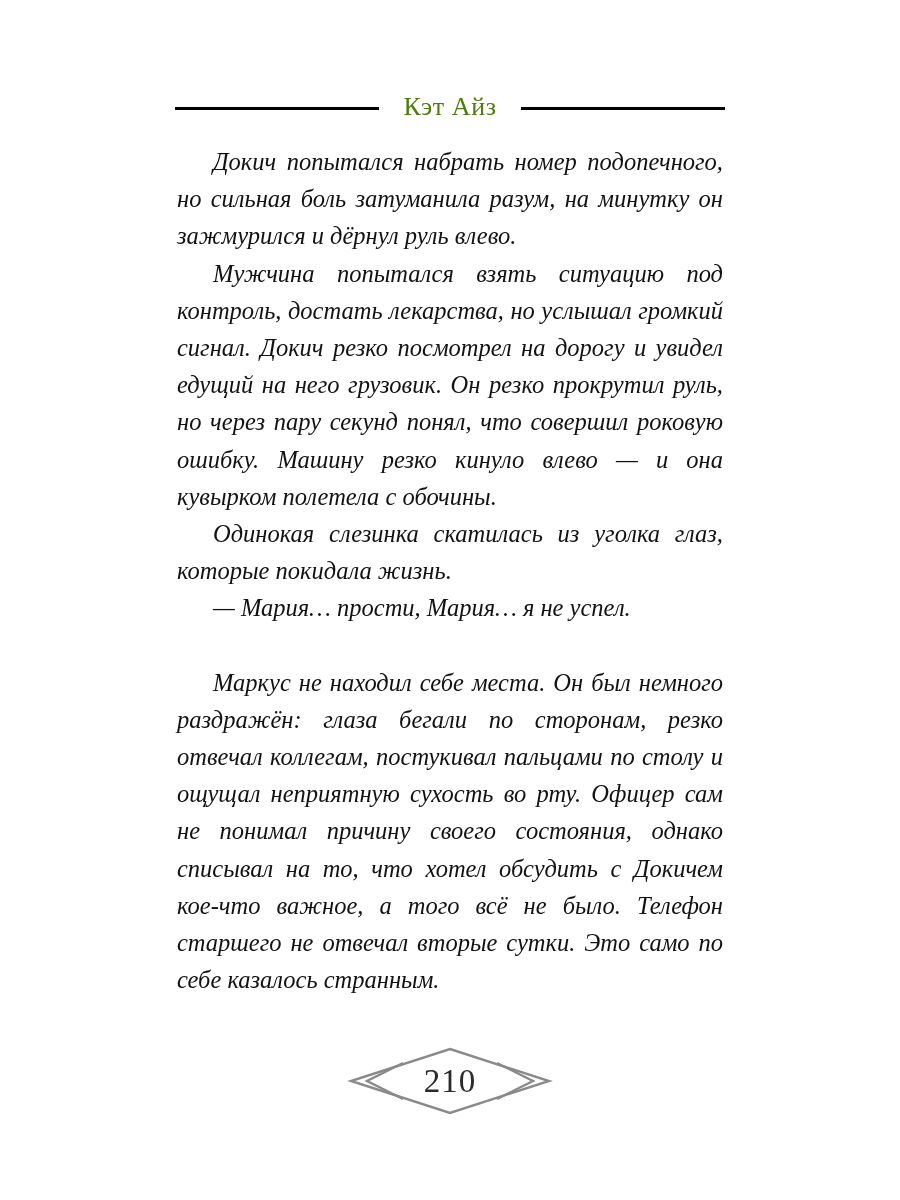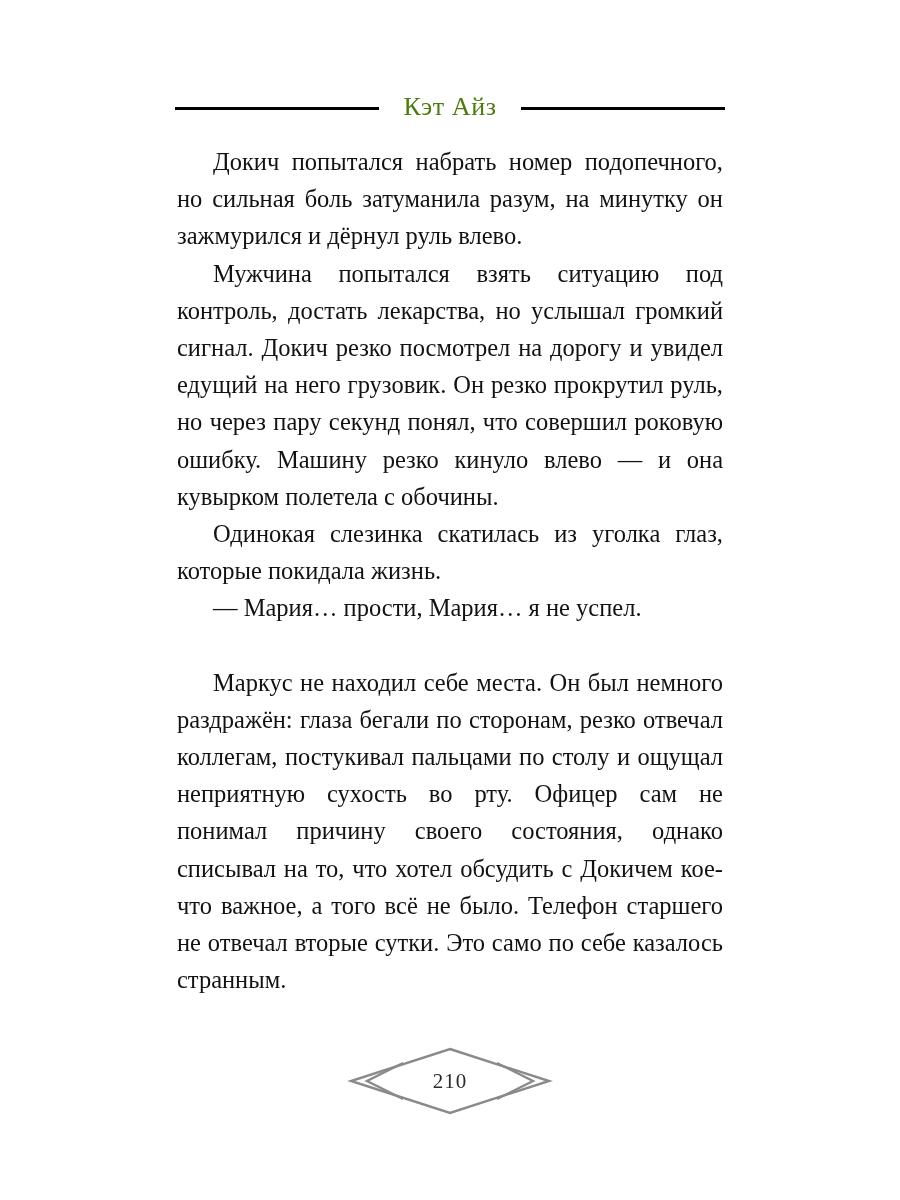--- a/index.html
+++ b/index.html
@@ -72,21 +72,21 @@
     text-align: justify;
     text-justify: inter-word;
     text-indent: 36px;
     hyphens: manual;
     -webkit-hyphens: manual;
     word-spacing: 0px;
     color: #121212;
   }
 
   
-  .body-text p { text-align-last: left; }
+  .body-text p { text-align-last: left; font-style: italic; }
 
   .scene-break {
     height: 37px;
   }
 
   
   .folio {
     position: absolute;
     left: 0;
     right: 0;
@@ -111,21 +111,21 @@
     left: 0;
     top: 0;
     width: 210px;
     height: 76px;
     overflow: visible;
   }
 
   .folio-number {
     position: relative;
     font-family: "Liberation Serif", "DejaVu Serif", serif;
-    font-size: 21px;
+    font-size: 33px;
     color: #2a2a2a;
     letter-spacing: 1px;
     line-height: 1;
     z-index: 2;
     background: #ffffff;
     padding: 2px 9px;
   }
 </style>
 </head>
 <body>

